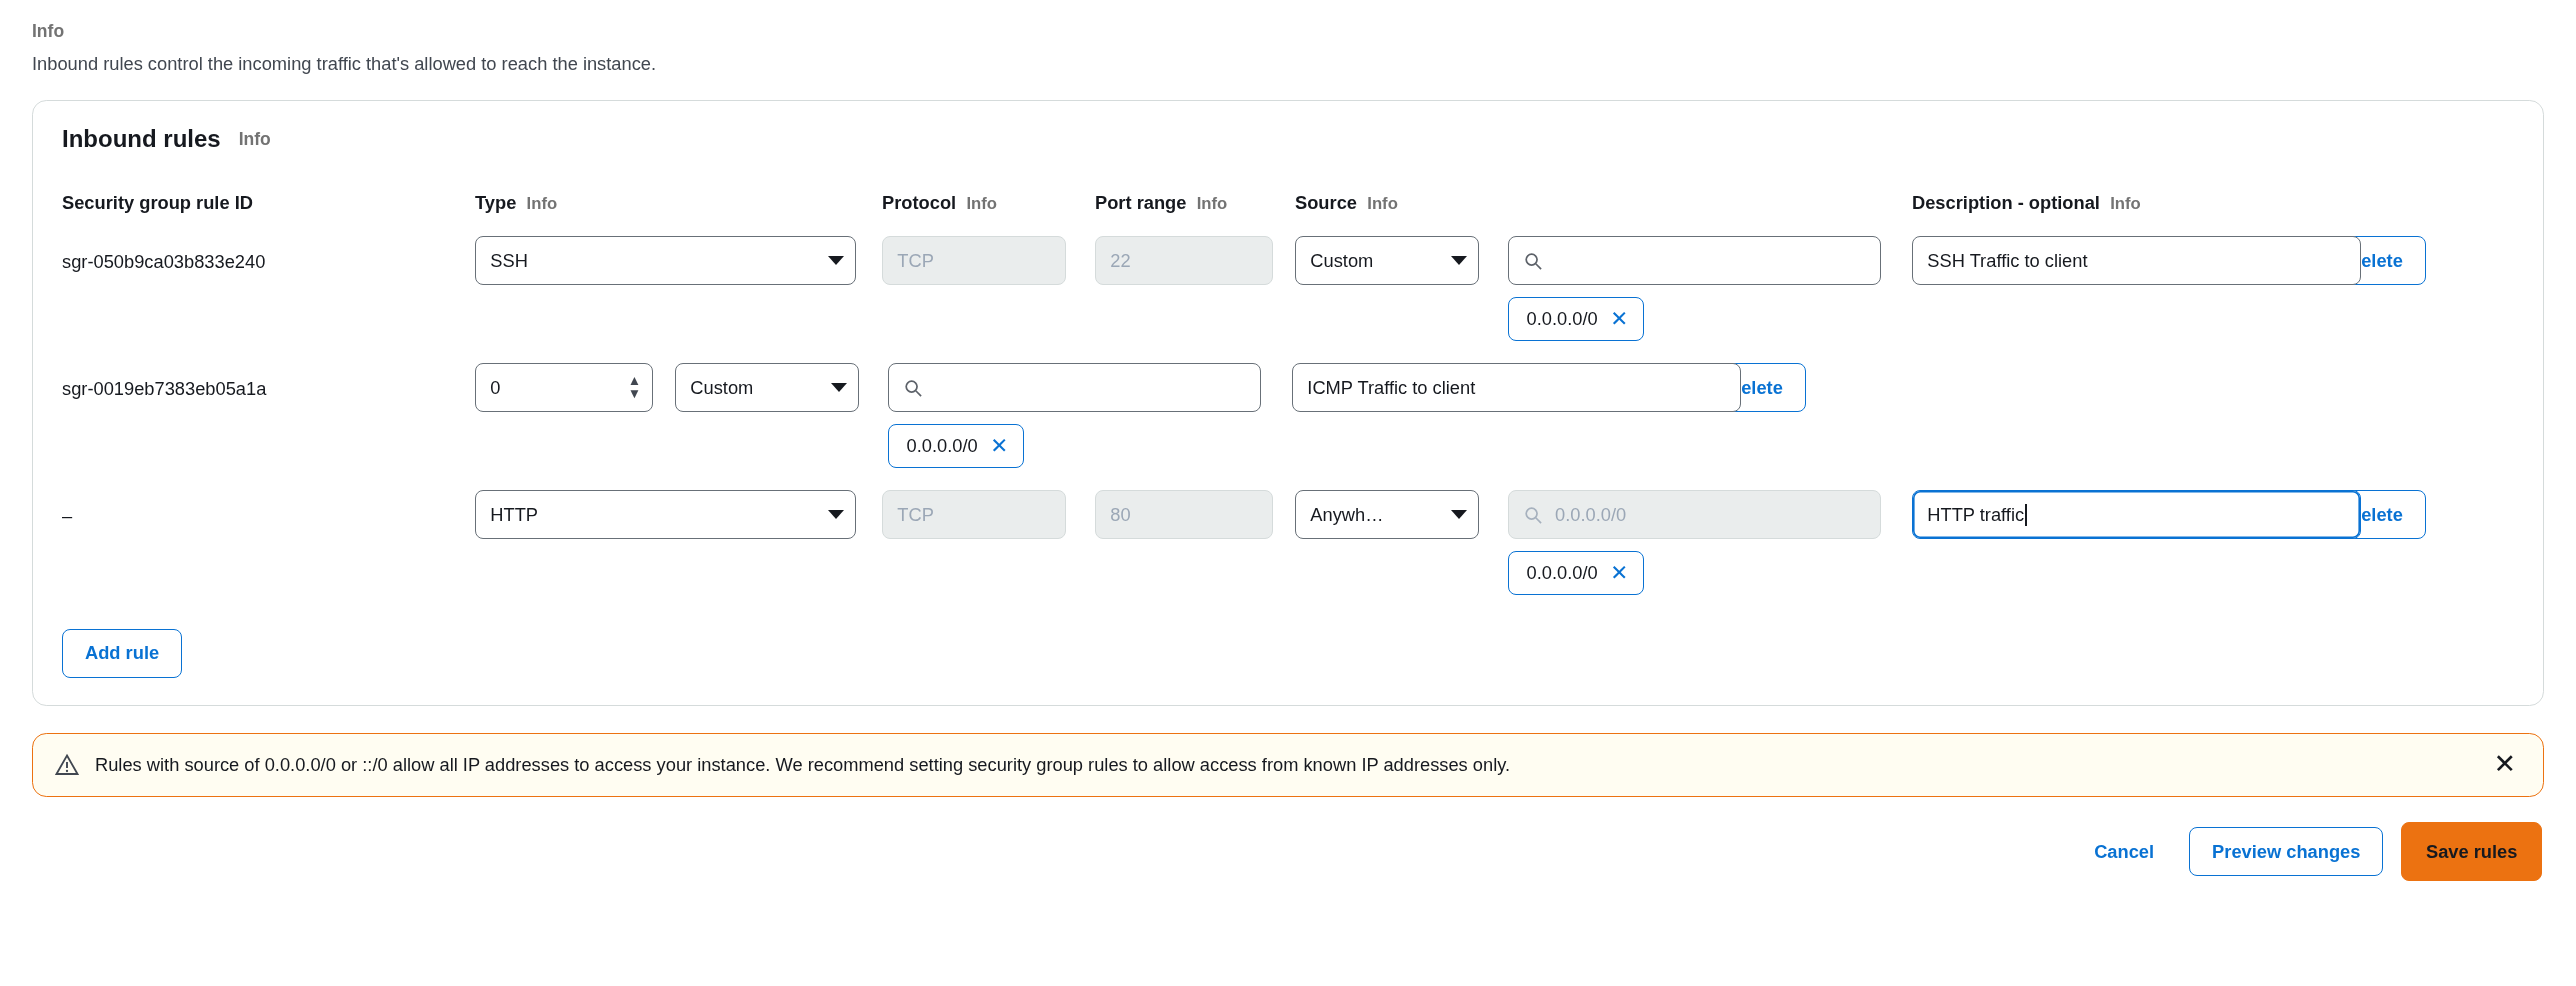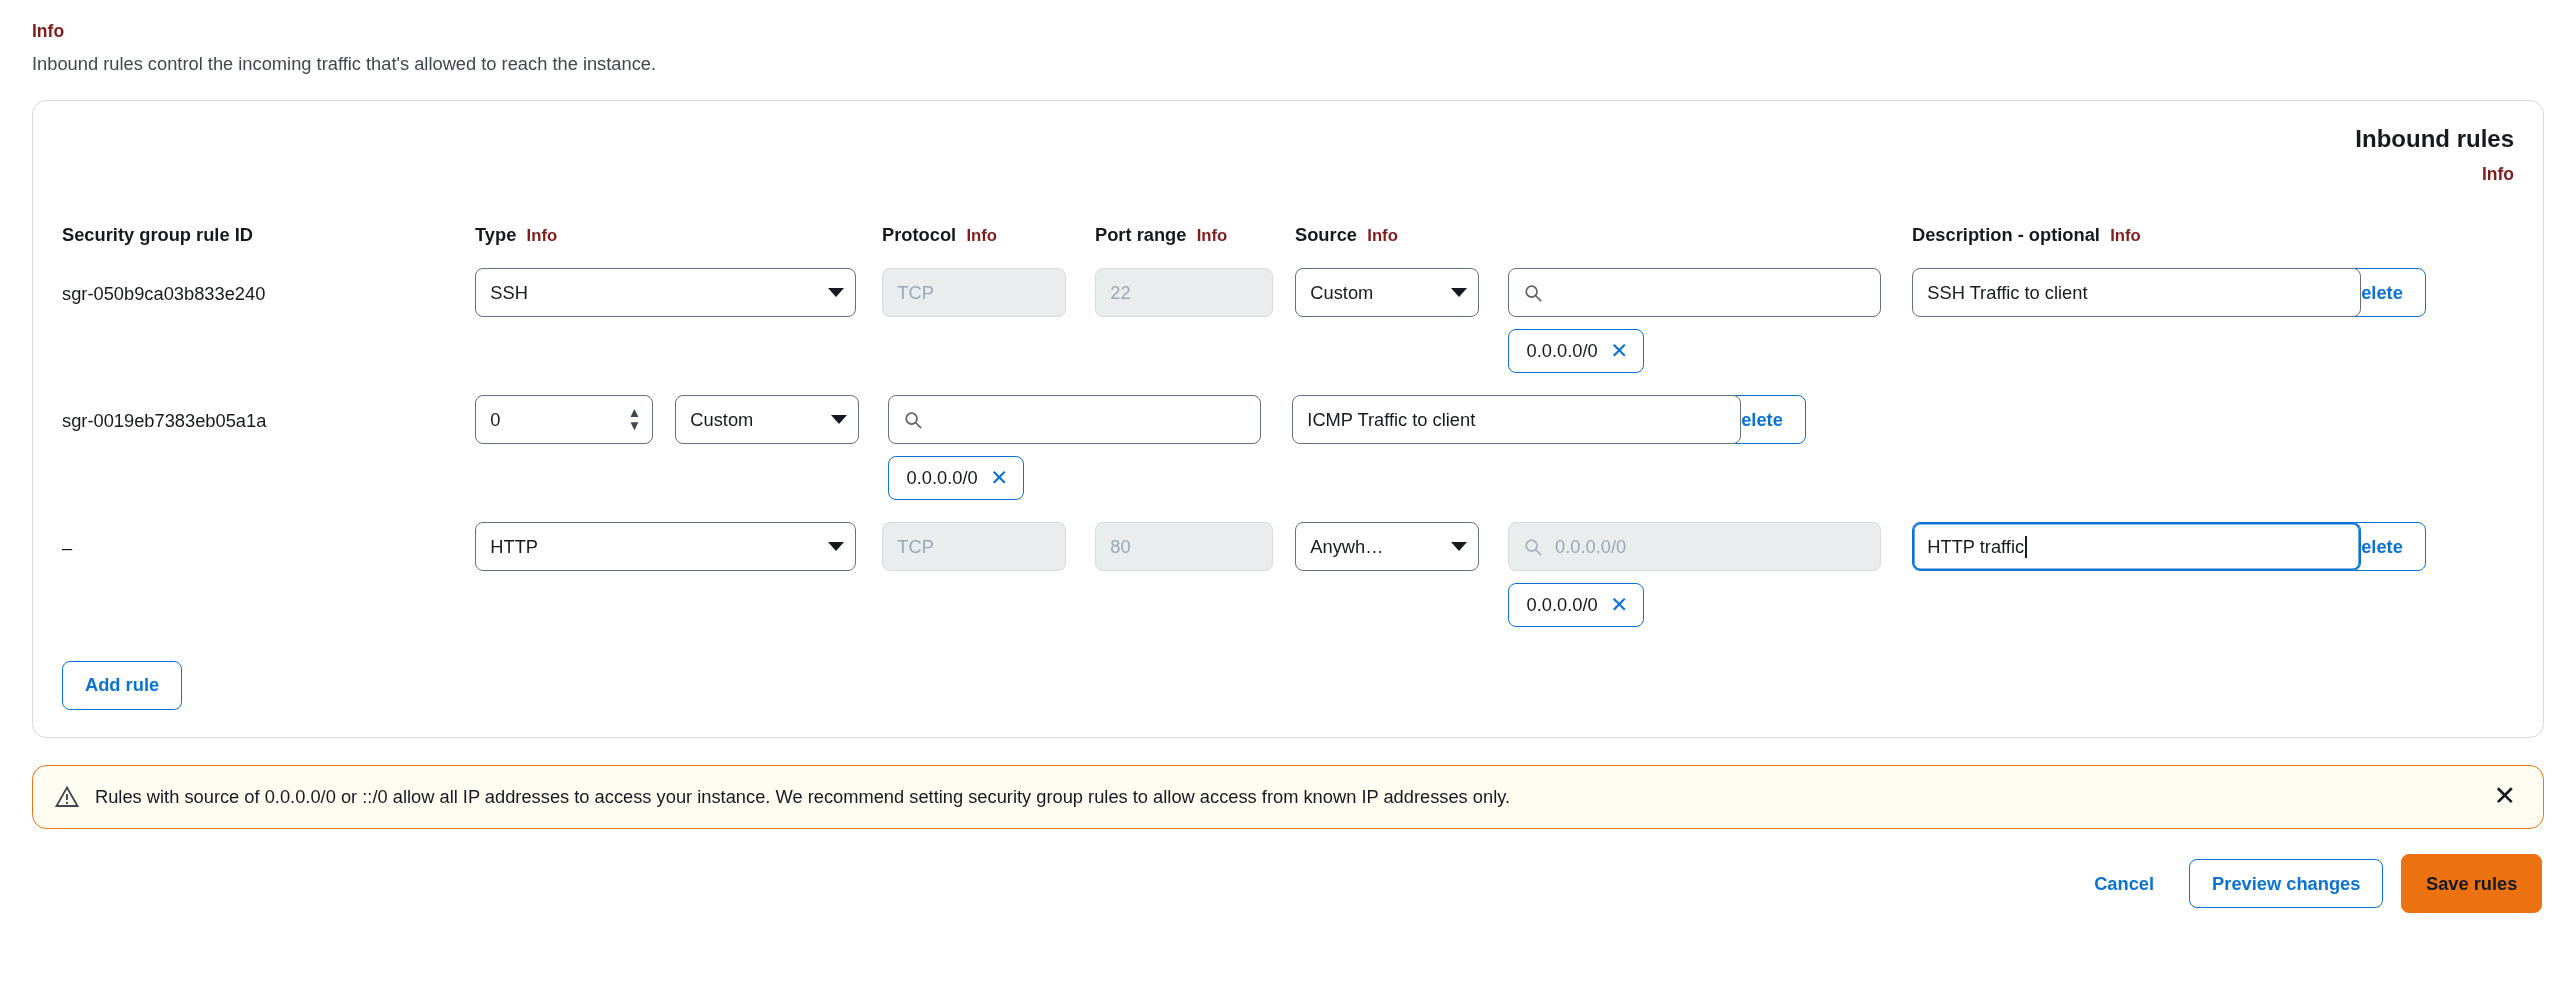--- a/index.html
+++ b/index.html
@@ -27,43 +27,42 @@
     align-items: baseline;
     gap: 14.3px;
   }
   .page-title {
     font-size: 33px;
     font-weight: bold;
     letter-spacing: -0.2px;
     color: #16191f;
   }
   .info-link {
-    color: #7f1d1d;
+    color: #737373;
     font-size: 17.5px;
     font-weight: bold;
     cursor: pointer;
   }
   .page-desc {
     margin-top: 11px;
     font-size: 18.3px;
     color: #414750;
   }
   
   .panel {
     margin-top: 25.4px;
     border: 1.6px solid #d5dbdb;
     border-radius: 14.3px;
     padding: 24px 29px 27px 29px;
     background: #fff;
   }
   .panel-title-row {
     display: flex;
-    align-items: flex-end;
-    gap: 11px;
-    flex-direction: column;
+    align-items: center;
+    gap: 18px;
   }
   .panel-title {
     font-size: 24px;
     font-weight: bold;
     color: #16191f;
   }
   
   .grid {
     margin-top: 24px;
   }

